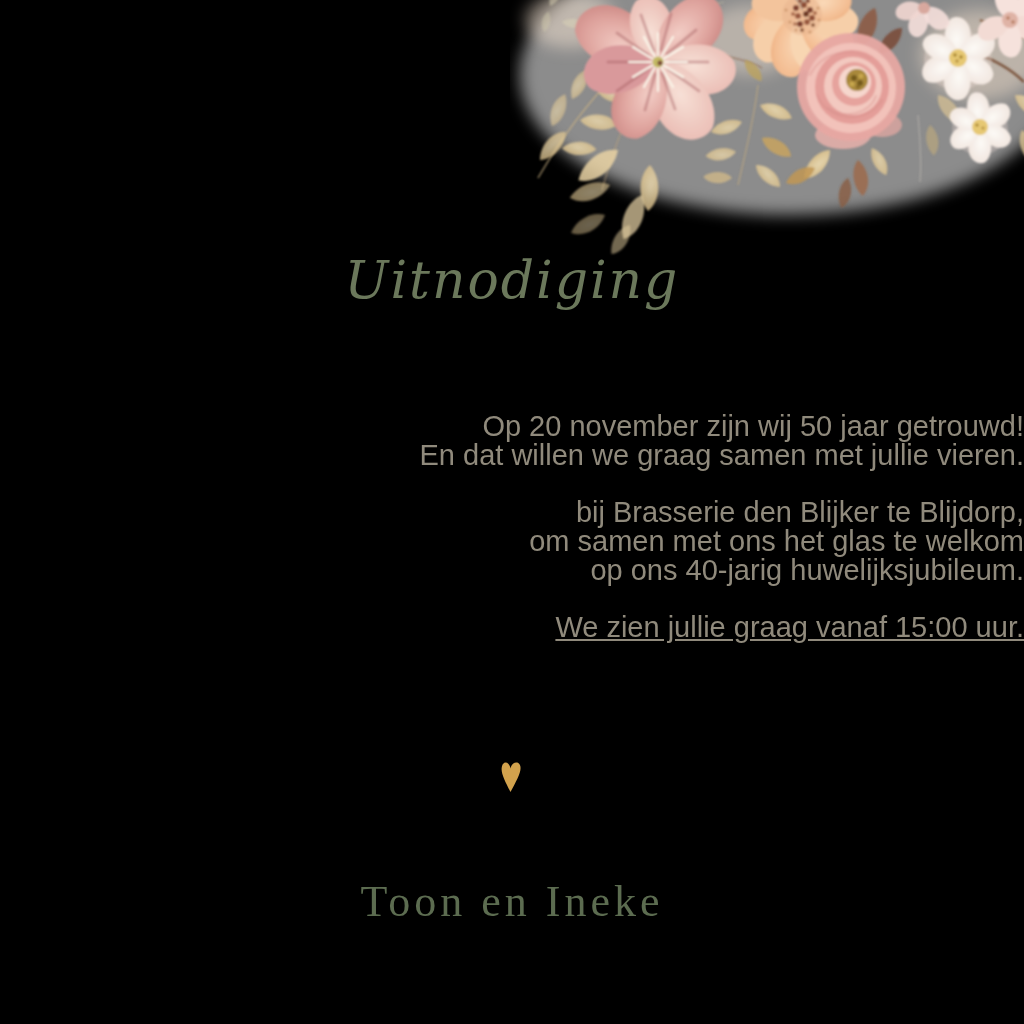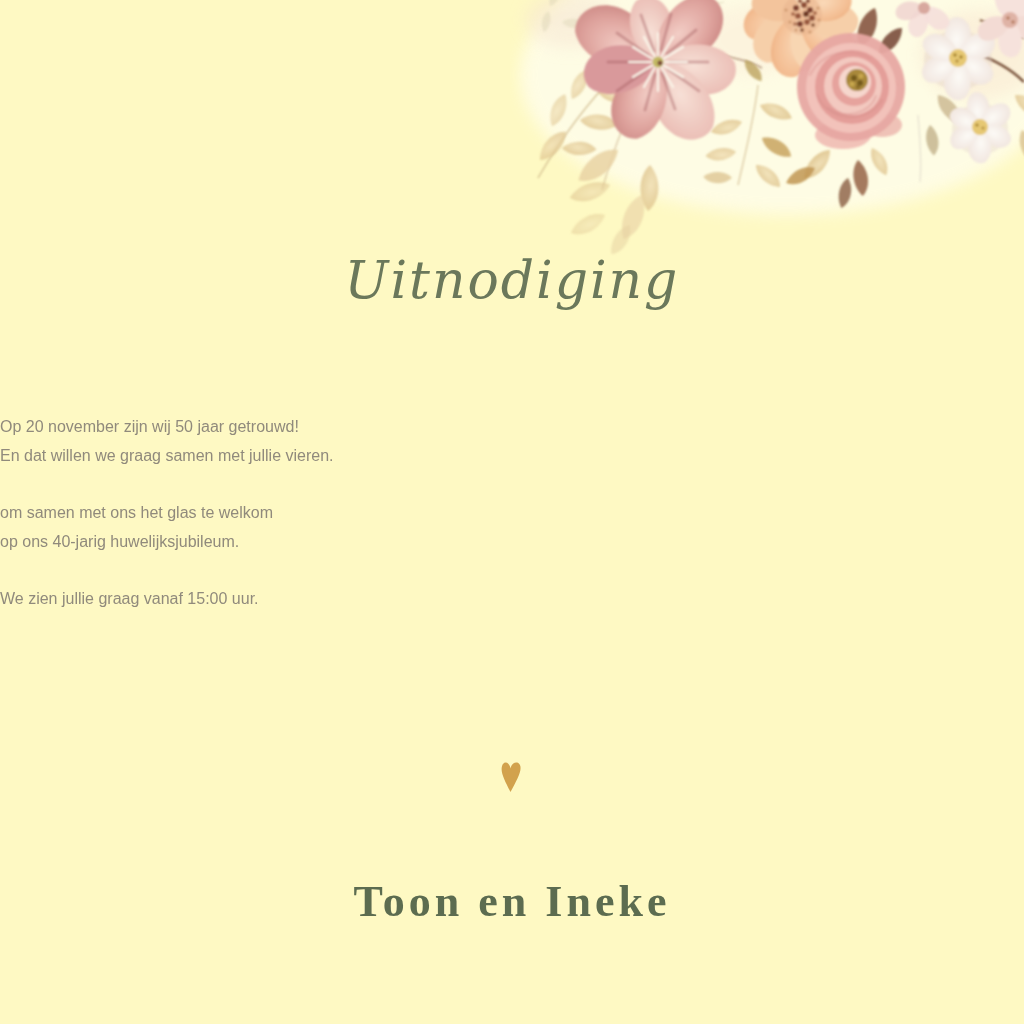--- a/index.html
+++ b/index.html
@@ -1,53 +1,53 @@
 <!DOCTYPE html>
 <html><head>
 <meta charset="utf-8">
 <style>
   html,body{margin:0;padding:0;}
   .card{
     position:relative;
     width:1024px;height:1024px;
-    background:#fef9c3;
+    background:#000000;
     overflow:hidden;
     font-family:"Liberation Sans", sans-serif;
   }
   .bouquet{
     position:absolute;top:0;right:0;width:514px;height:340px;
     pointer-events:none;
   }
   .title{
     position:absolute;top:250px;left:0;width:100%;
     text-align:center;
     font-family:"DejaVu Serif", serif;
     font-style:italic;
     font-weight:400;
     font-size:52px;
     letter-spacing:2px;
     color:#6B785B;
   }
   .body-text{
     position:absolute;top:412px;left:0;width:100%;
-    text-align:left;
-    font-size:16px;
+    text-align:right;
+    font-size:29px;
     line-height:29px;
     color:#908A7C;
   }
   .para{margin:0 0 28px 0;}
-  .para:last-child{margin-bottom:0;}
+  .para:last-child{margin-bottom:0;text-decoration:underline;}
   .heart{
     position:absolute;top:760px;left:499px;width:24px;height:34px;
   }
   .signature{
     position:absolute;top:876px;left:0;width:100%;
     text-align:center;
     font-family:"Liberation Serif", serif;
-    font-weight:700;
+    font-weight:400;
     font-size:44px;
     letter-spacing:4px;
     color:#5C6C50;
   }
 </style>
 </head>
 <body>
 
 <div class="card">
 
@@ -291,20 +291,21 @@
   </svg>
 
   <div class="title">Uitnodiging</div>
 
   <div class="body-text">
     <div class="para">
       <div>Op 20 november zijn wij 50 jaar getrouwd!</div>
       <div>En dat willen we graag samen met jullie vieren.</div>
     </div>
     <div class="para">
+      <div>bij Brasserie den Blijker te Blijdorp,</div>
       <div>om samen met ons het glas te welkom</div>
       <div>op ons 40-jarig huwelijksjubileum.</div>
     </div>
     <div class="para">
       <div>We zien jullie graag vanaf 15:00 uur.</div>
     </div>
   </div>
 
   <svg class="heart" viewBox="0 0 24 34" aria-hidden="true">
     <path d="M12,32 C6.5,22 1,13 2.6,6.5 C4,1 9.5,1.5 11.3,8.5 C12.3,2.5 18,0.5 20.4,4.5 C23.4,9.5 18,20 12,32 Z" fill="#D2A24D" transform="rotate(2 12 17)"></path>

